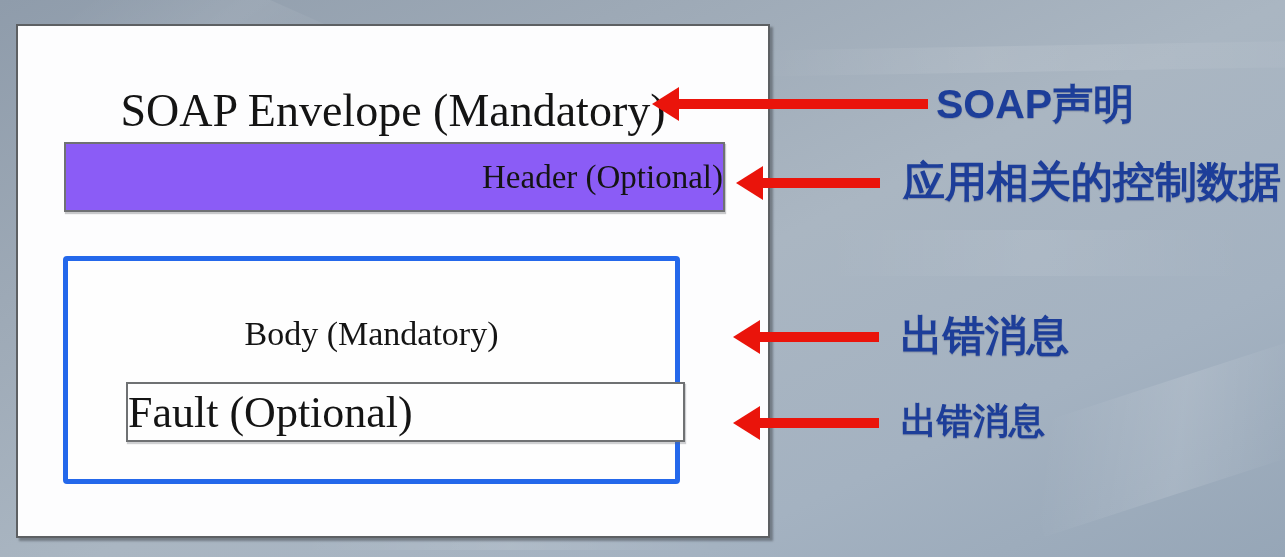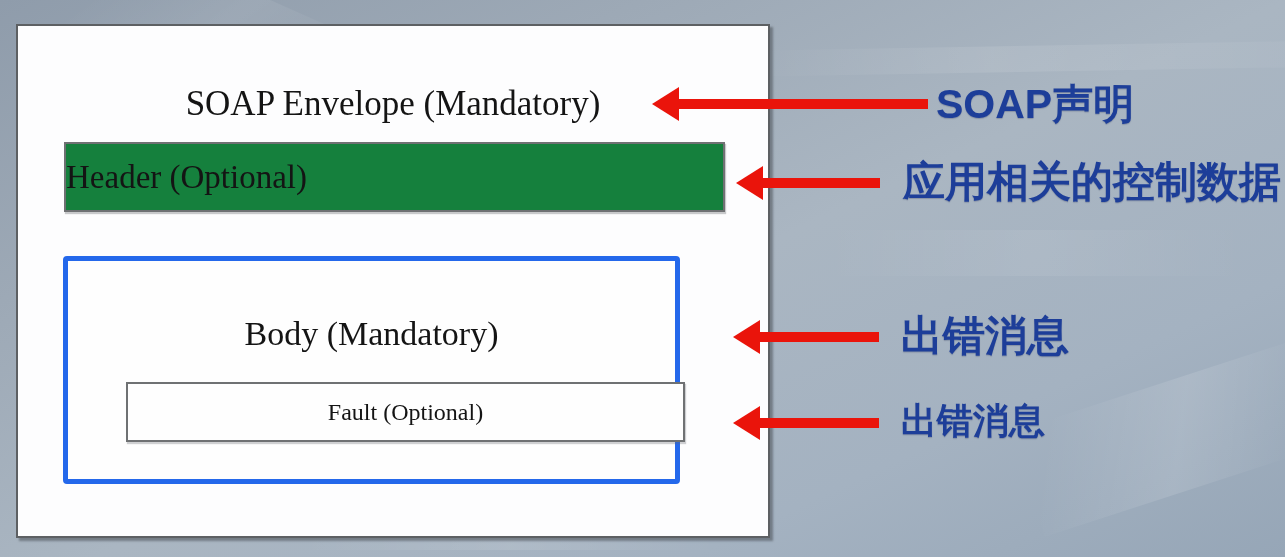--- a/index.html
+++ b/index.html
@@ -23,44 +23,44 @@
   .streak5{left:300px;top:532px;width:420px;height:18px;
     background:linear-gradient(90deg,rgba(255,255,255,0) 0%,rgba(255,255,255,0.10) 50%,rgba(255,255,255,0) 100%);}
 
   .envelope{
     position:absolute;left:16px;top:24px;width:754px;height:514px;
     box-sizing:border-box;background:#fdfdfe;border:2px solid #5d6063;
     box-shadow:3px 3px 2px rgba(72,78,86,0.55);
   }
   .env-title{
     position:absolute;left:0;right:0;top:58px;text-align:center;
-    font-size:35px;color:#141414;white-space:nowrap;
+    font-size:46px;color:#141414;white-space:nowrap;
   }
   .header-box{
     position:absolute;left:46px;top:116px;width:661px;height:70px;
-    box-sizing:border-box;background:#15803d;border:2px solid #6f7173;
+    box-sizing:border-box;background:#8b5cf6;border:2px solid #6f7173;
     box-shadow:1px 2px 1px rgba(100,104,110,0.35);
-    display:flex;align-items:center;justify-content:flex-start;
+    display:flex;align-items:center;justify-content:flex-end;
     font-size:33px;color:#141414;
   }
   .body-box{
     position:absolute;left:45px;top:230px;width:617px;height:228px;
     box-sizing:border-box;background:#fefefe;border:5px solid #2468eb;
     border-radius:4px;
   }
   .body-title{
     position:absolute;left:0;right:0;top:54px;text-align:center;
     font-size:34px;color:#141414;white-space:nowrap;
   }
   .fault-box{
     position:absolute;left:58px;top:121px;width:559px;height:60px;
     box-sizing:border-box;background:#fefefe;border:2px solid #6f7173;
     box-shadow:1px 2px 1px rgba(100,104,110,0.3);
-    display:flex;align-items:center;justify-content:center;
-    font-size:24px;color:#141414;
+    display:flex;align-items:center;
+    font-size:44px;color:#141414;
   }
 
   .arrow{position:absolute;display:flex;align-items:center;height:34px;}
   .arrow .head{
     width:0;height:0;
     border-top:17px solid transparent;border-bottom:17px solid transparent;
     border-right:27px solid #ea140b;
   }
   .arrow .shaft{height:10px;background:#ea140b;}
   .arrow1{left:652px;top:87px;}  .arrow1 .shaft{width:249px;}

